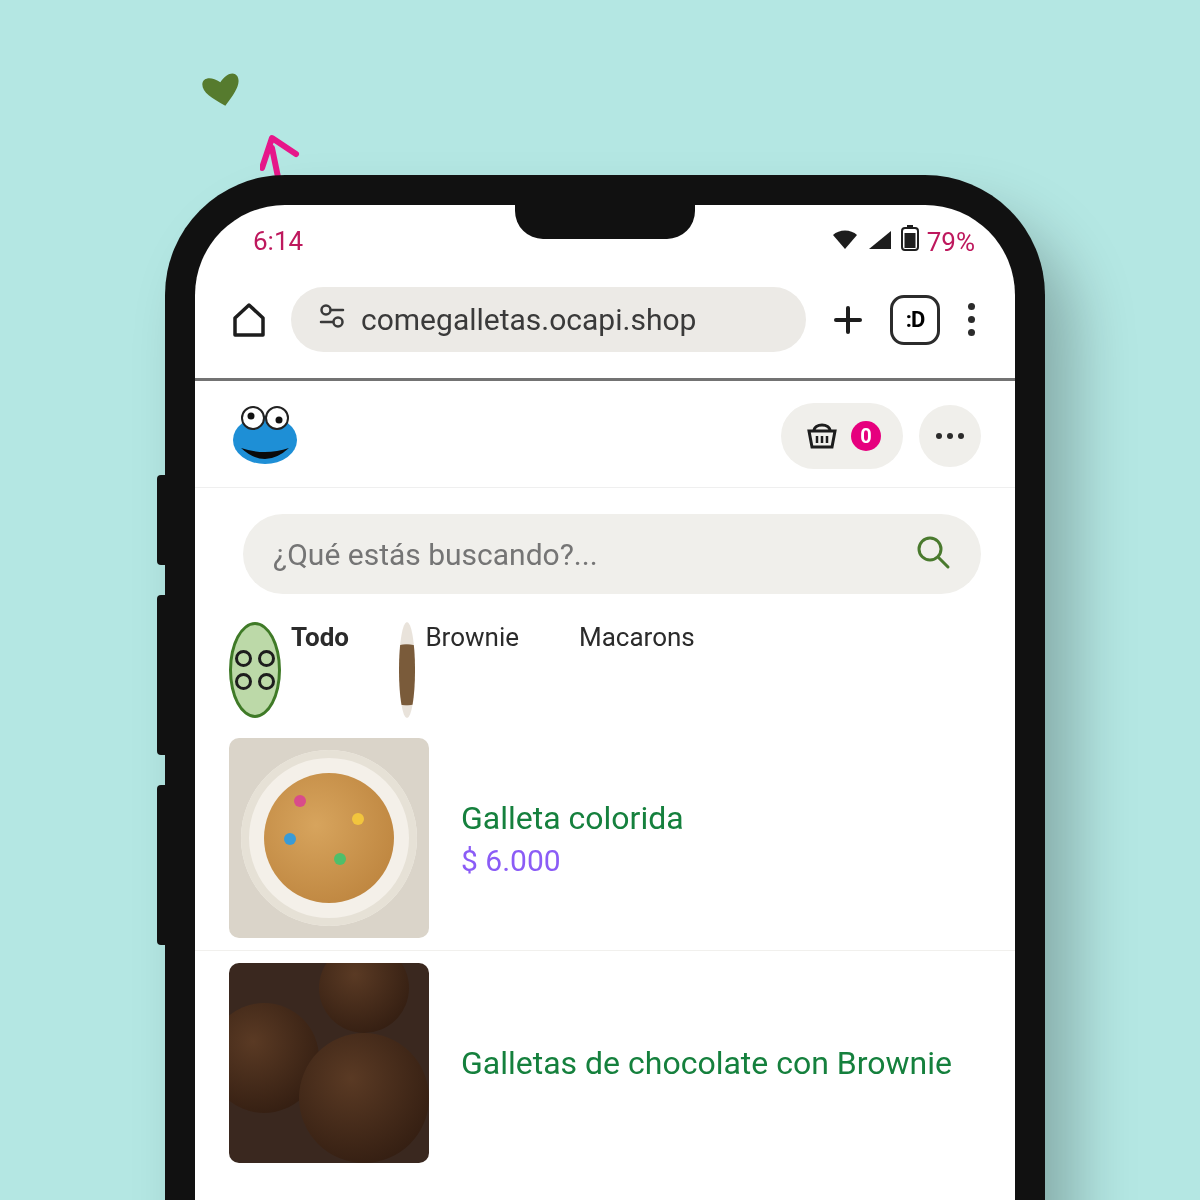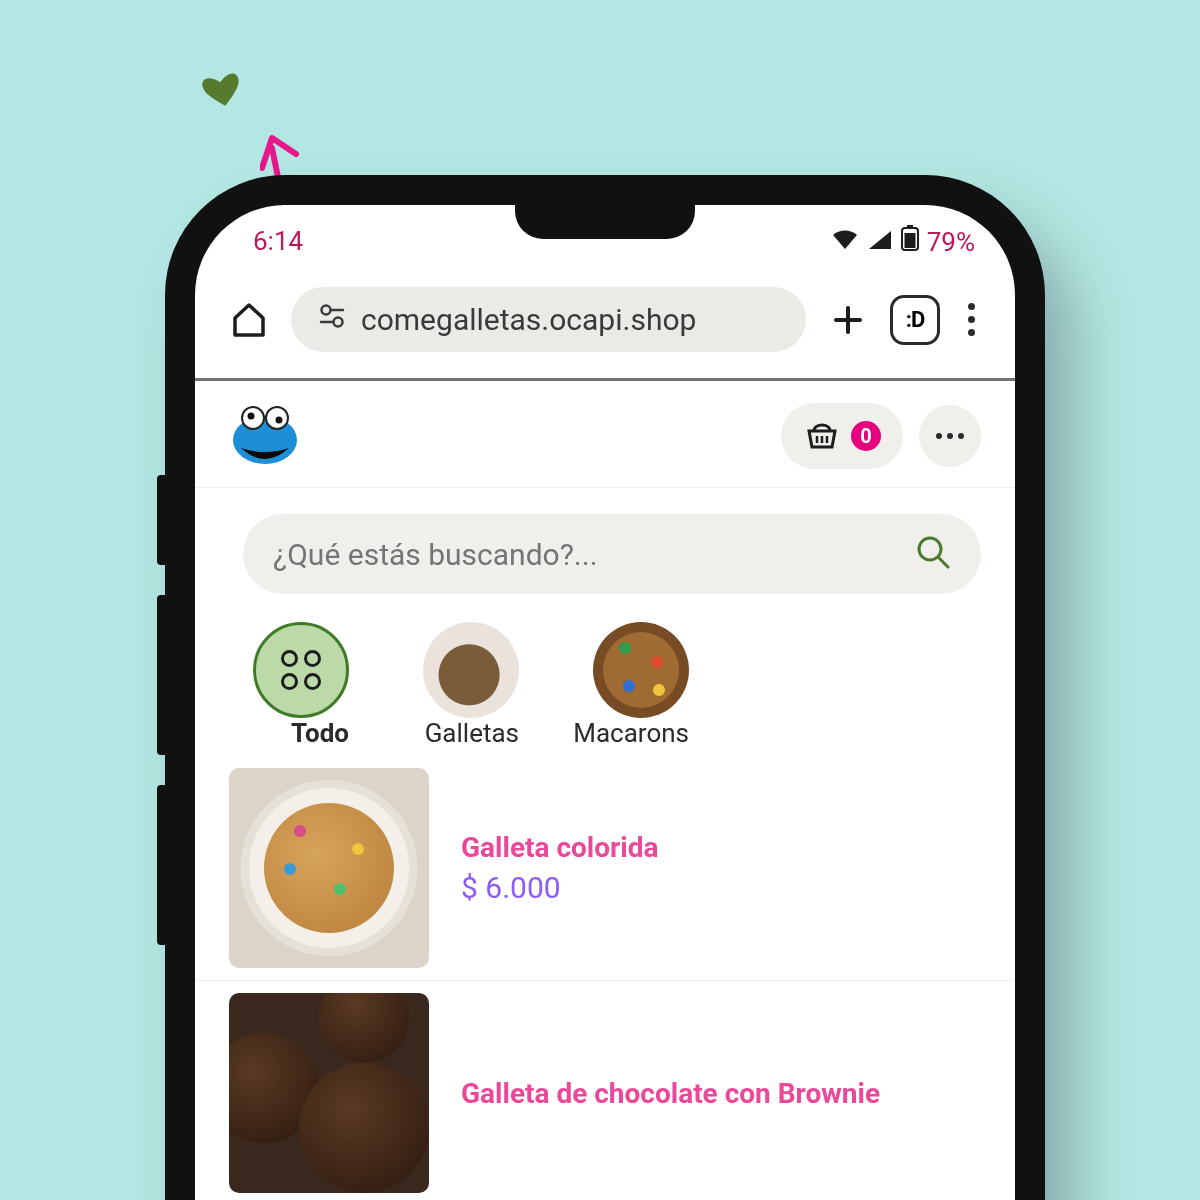--- a/index.html
+++ b/index.html
@@ -176,21 +176,21 @@
     padding:20px 30px;
   }
   .search-bar input{
     border:none;background:transparent;outline:none;
     font-size:30px;color:#7b7b77;flex:1;
     font-family:inherit;
   }
 
   
   .cats{ display:flex; gap:50px; padding:18px 34px 8px 34px; }
-  .cat{ display:flex; flex-direction:column; align-items:flex-end; width:120px;}
+  .cat{ display:flex; flex-direction:row; align-items:flex-start; gap:10px; width:120px;}
   .cat-circle{
     width:96px;height:96px;border-radius:50%;
     display:flex;align-items:center;justify-content:center;
     font-size:40px;
   }
   .cat-circle.active{
     background:#bcd9a8;
     border:3px solid #3f7a27;
   }
   .cat-circle.img1{
@@ -233,21 +233,21 @@
     background: radial-gradient(circle at 40% 40%, #d7a45d, #b87e38);
   }
   .p2bg{
     background:#3a281f;
   }
   .p2 .cdark{
     position:absolute;border-radius:50%;
     background:radial-gradient(circle at 40% 35%, #5a3a24, #2a170d);
   }
   .product-info{display:flex;flex-direction:column;gap:6px;}
-  .product-name{font-size:28px;font-weight:700;color:#ec4899;}
+  .product-name{font-size:32px;font-weight:400;color:#15803d;}
   .product-price{font-size:30px;color:#8b5cf6;}
 
   .grid4{width:40px;height:40px;display:grid;grid-template-columns:1fr 1fr;grid-template-rows:1fr 1fr;gap:6px;}
   .grid4 span{border:3px solid #1d1d1d;border-radius:50%;}
 </style>
 </head>
 <body>
 
 <div class="annotation">
   <span class="heart-icon">
@@ -375,21 +375,21 @@
               <span></span>
               <span></span>
               <span></span>
               <span></span>
             </div>
         </div>
         <span class="cat-label bold">Todo</span>
       </div>
       <div class="cat">
         <div class="cat-circle img1"></div>
-        <span class="cat-label">Galletas</span>
+        <span class="cat-label">Brownie</span>
       </div>
       <div class="cat">
         <div class="cat-circle img2">
           <span class="chip" style="background:#2e9b4f;top:20px;left:26px;"></span>
           <span class="chip" style="background:#e04a2f;top:34px;left:58px;"></span>
           <span class="chip" style="background:#2f6fd1;top:58px;left:30px;"></span>
           <span class="chip" style="background:#f2c53d;top:62px;left:60px;"></span>
         </div>
         <span class="cat-label">Macarons</span>
       </div>
@@ -411,18 +411,18 @@
       </div>
     </div>
 
     <div class="product p2">
       <div class="product-img p2bg">
         <div class="cdark" style="width:110px;height:110px;top:40px;left:-20px;"></div>
         <div class="cdark" style="width:130px;height:130px;top:70px;left:70px;"></div>
         <div class="cdark" style="width:90px;height:90px;top:-20px;left:90px;"></div>
       </div>
       <div class="product-info">
-        <span class="product-name">Galleta de chocolate con Brownie</span>
+        <span class="product-name">Galletas de chocolate con Brownie</span>
       </div>
     </div>
 
   </div>
 </div>
 
 </body></html>

